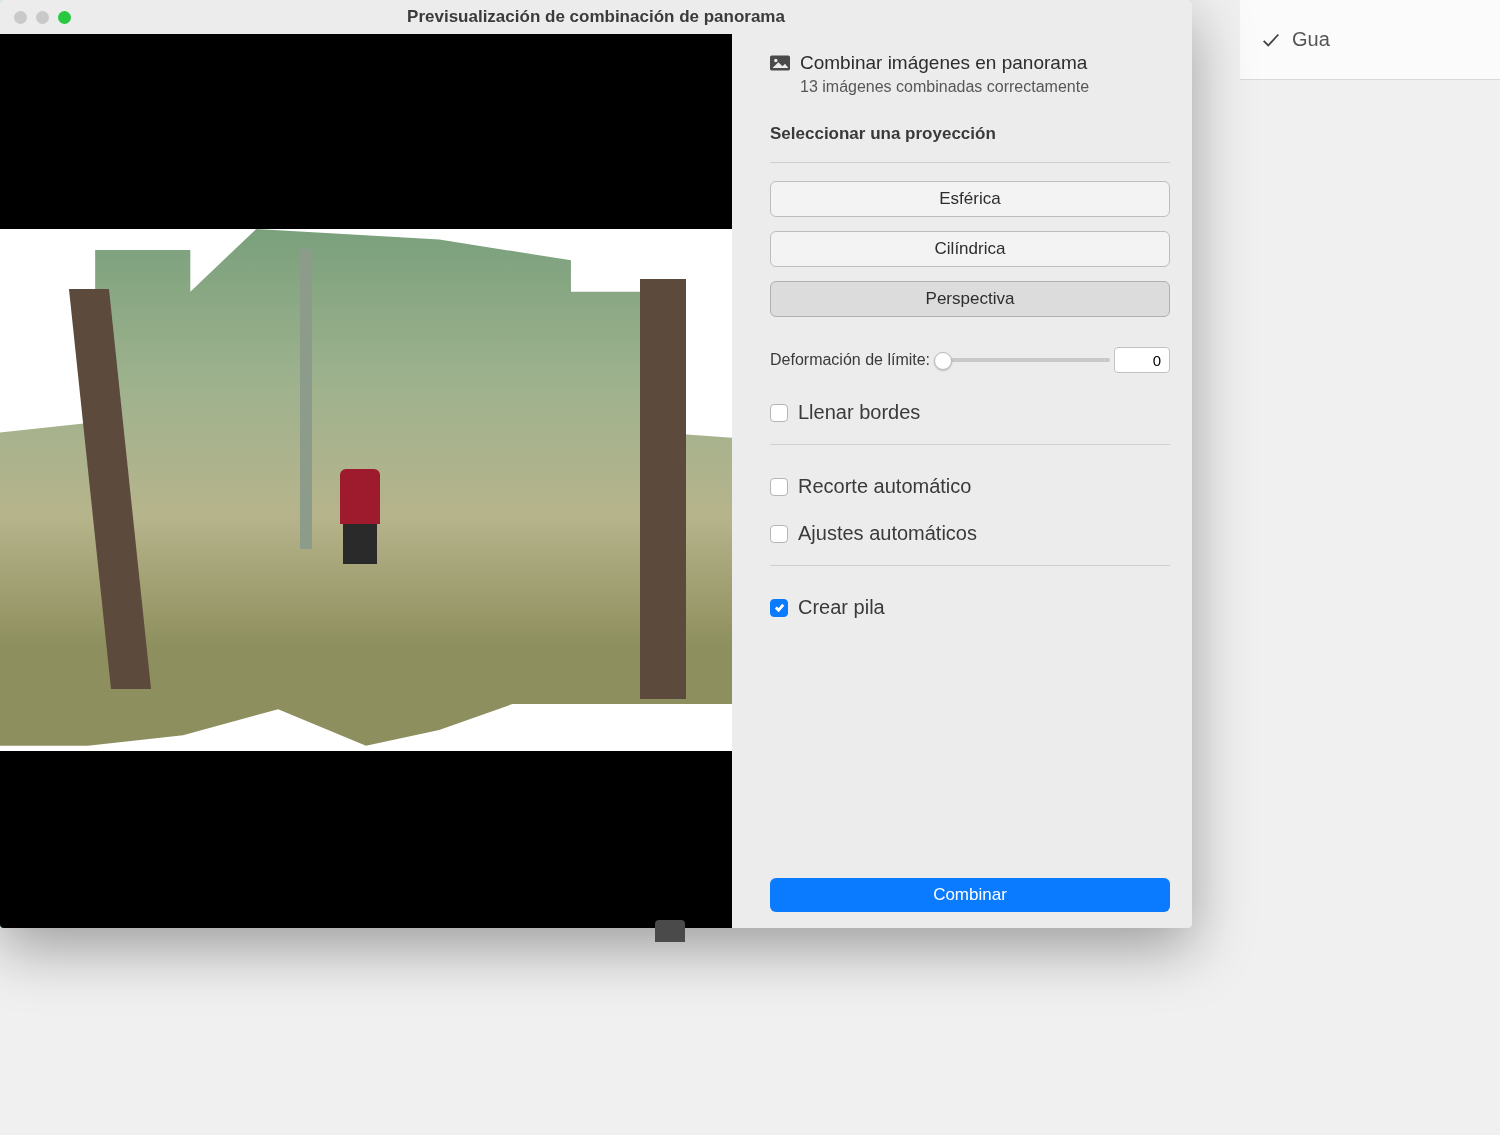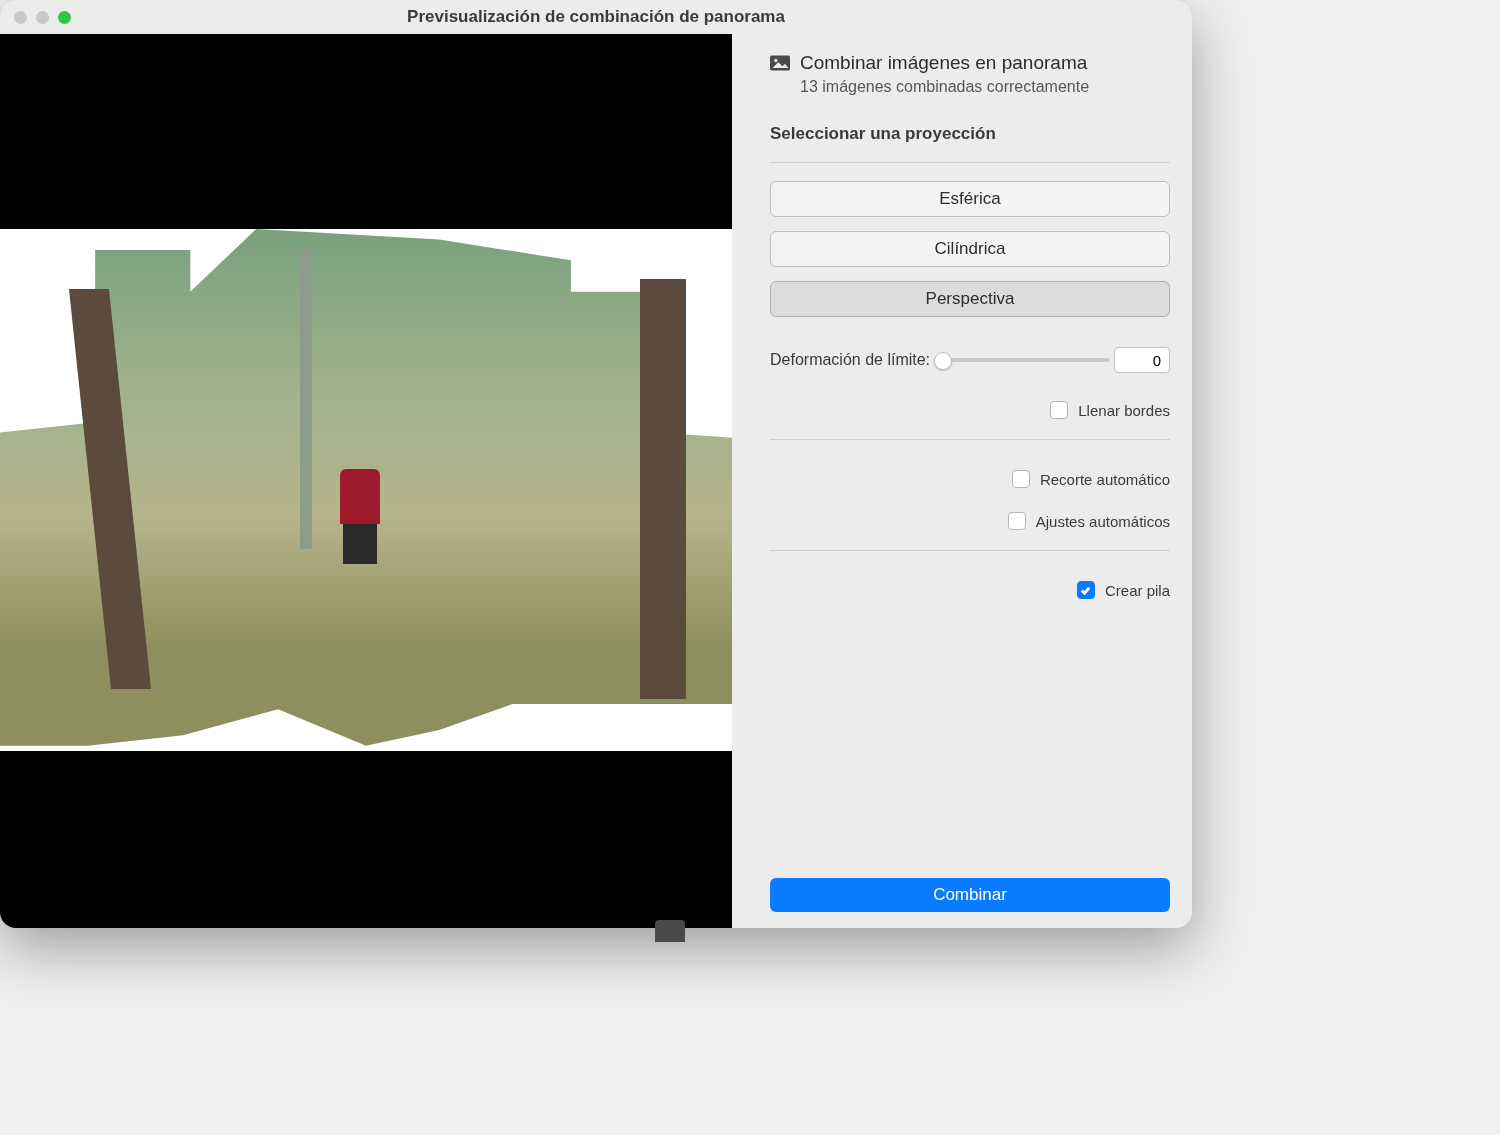--- a/index.html
+++ b/index.html
@@ -1,21 +1,21 @@
 <!DOCTYPE html>
 <html><head>
 <meta charset="utf-8">
 <style>
   html,body{margin:0;padding:0;font-family:-apple-system,BlinkMacSystemFont,"Helvetica Neue",Arial,sans-serif;font-size:15px;color:#262626;background:#f4f4f4;}
   .desktop{width:1500px;height:1135px;position:relative;background:#f0f0f0;}
   .back-right{position:absolute;top:0;right:0;width:260px;height:80px;background:#fbfbfb;border-bottom:1px solid #d9d9d9;display:flex;align-items:center;padding:0 20px;box-sizing:border-box;gap:10px;}
   .back-right .check{width:22px;height:22px;stroke:#444;stroke-width:2;fill:none;}
   .back-right span{font-size:20px;color:#555;}
 
-  .window{position:absolute;left:0;top:0;width:1192px;height:928px;background:#7dd3fc;border-radius:16px;box-shadow:0 20px 60px rgba(0,0,0,.35);overflow:hidden;}
+  .window{position:absolute;left:0;top:0;width:1192px;height:928px;background:#7dd3fc;border-radius:4px;box-shadow:0 20px 60px rgba(0,0,0,.35);overflow:hidden;}
   .titlebar{height:34px;display:flex;align-items:center;position:relative;background:#ececec;}
   .traffic{display:flex;gap:9px;padding-left:14px;}
   .dot{width:13px;height:13px;border-radius:50%;}
   .dot.close{background:#c9c9c9;}
   .dot.min{background:#c9c9c9;}
   .dot.max{background:#28c840;}
   .title{position:absolute;left:0;right:0;text-align:center;font-weight:600;font-size:17px;color:#3b3b3b;pointer-events:none;}
 
   .body{display:flex;height:calc(100% - 34px);}
   .preview{flex:0 0 732px;background:#000;position:relative;}
@@ -39,36 +39,42 @@
   .section-label{font-size:17px;color:#3a3a3a;margin:28px 0 10px;font-weight:bold;}
   .divider{height:1px;background:#cfcfcf;margin:8px 0 18px;}
   .proj-btn{display:block;width:100%;height:36px;border:1px solid #bdbdbd;background:#f3f3f3;border-radius:6px;font-size:17px;color:#2d2d2d;margin-bottom:14px;cursor:default;}
   .proj-btn.selected{background:#dcdcdc;border-color:#b0b0b0;}
   .row{display:flex;align-items:center;gap:4px;font-size:16px;color:#3a3a3a;margin:16px 0;}
   .row label{white-space:nowrap;}
   .slider{flex:1;display:flex;align-items:center;position:relative;height:16px;}
   .track{height:4px;background:#c9c9c9;border-radius:2px;flex:1;}
   .thumb{width:16px;height:16px;background:#fff;border:1px solid #bbb;border-radius:50%;position:absolute;left:0;top:0;box-shadow:0 1px 2px rgba(0,0,0,.2);}
   .numbox{width:56px;height:26px;border:1px solid #c2c2c2;background:#fff;border-radius:4px;font-size:15px;text-align:right;padding:0 8px;box-sizing:border-box;}
-  .chk{display:flex;align-items:center;gap:10px;font-size:15px;color:#3a3a3a;margin:12px 0;justify-content:flex-end;}
+  .chk{display:flex;align-items:center;gap:10px;font-size:20px;color:#3a3a3a;margin:12px 0;}
   .chkbox{width:16px;height:16px;border:1px solid #b5b5b5;border-radius:4px;background:#fff;display:flex;align-items:center;justify-content:center;}
   .chkbox.checked{background:#0a7aff;border-color:#0a7aff;}
   .chkbox.checked svg{width:11px;height:11px;stroke:#fff;stroke-width:3;fill:none;}
   .spacer{flex:1;}
   .footer-btn{display:block;width:100%;height:34px;border-radius:6px;font-size:17px;margin-top:10px;border:1px solid transparent;}
   .footer-btn.cancel{background:#fff;border-color:#d0d0d0;color:#2d2d2d;}
   .footer-btn.primary{background:#0a7aff;color:#fff;}
 
   .dock-hint{position:absolute;left:655px;top:920px;width:30px;height:22px;background:#4a4a4a;border-radius:4px 4px 0 0;}
 </style>
 </head>
 <body>
 
 <div class="desktop">
 
+  <div class="back-right">
+    <svg class="check" viewBox="0 0 24 24">
+        <polyline points="4 13 9 18 20 6"></polyline>
+      </svg>
+    <span>Gua</span>
+  </div>
 
   <div class="window">
 
     <div class="titlebar">
       <div class="traffic">
         <div class="dot close"></div>
         <div class="dot min"></div>
         <div class="dot max"></div>
       </div>
       <div class="title">Previsualización de combinación de panorama</div>

